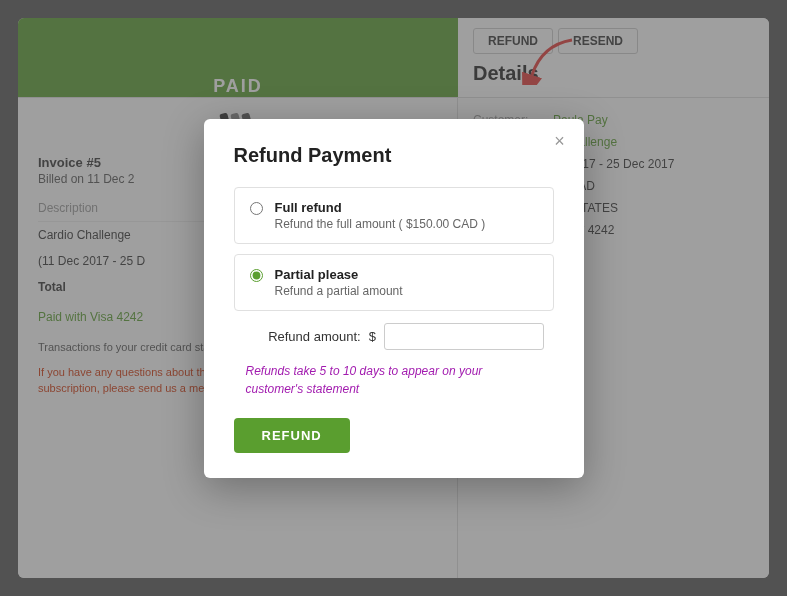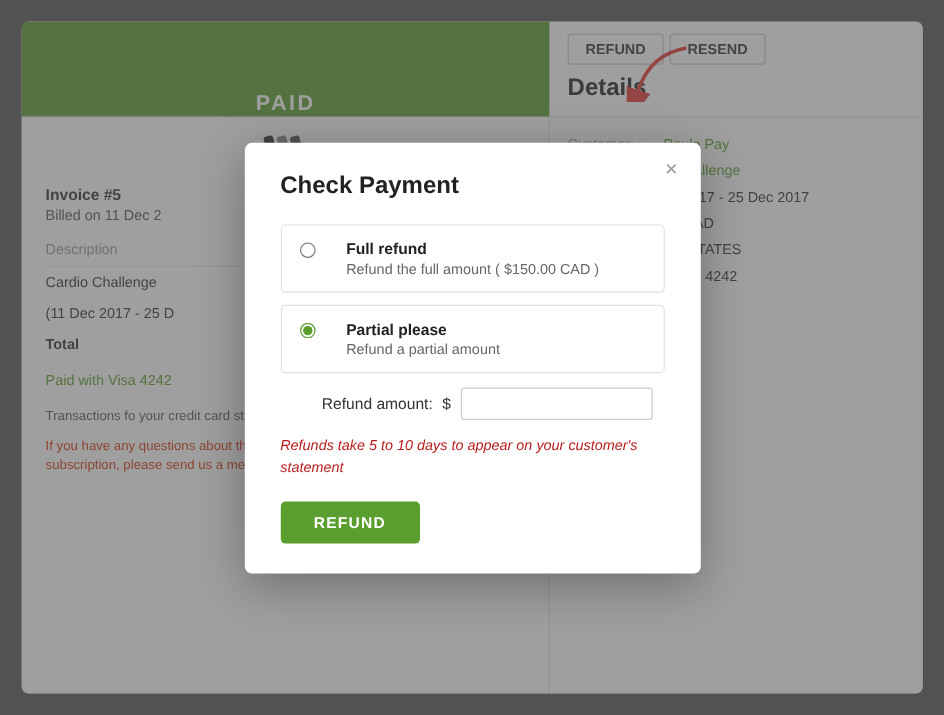--- a/index.html
+++ b/index.html
@@ -226,21 +226,21 @@
       margin-bottom: 20px;
     }
 
     .refund-option {
       border: 1px solid #e0e0e0;
       border-radius: 4px;
       padding: 12px 15px;
       margin-bottom: 10px;
       display: flex;
       align-items: flex-start;
-      gap: 26px;
+      gap: 12px;
       cursor: pointer;
     }
 
     .refund-option input[type="radio"] {
       margin-top: 2px;
       cursor: pointer;
       accent-color: #5a9e2f;
     }
 
     .option-text .option-title {
@@ -278,23 +278,23 @@
       border: 1px solid #ccc;
       border-radius: 3px;
       padding: 5px 8px;
       font-size: 13px;
       width: 160px;
       outline: none;
     }
 
     .refund-notice {
       font-size: 12px;
-      color: #b91c1c;
+      color: #a21caf;
       font-style: italic;
-      margin: 12px 0 20px;
+      margin: 12px 12px 20px;
       line-height: 1.5;
     }
 
     .btn-refund {
       background: #5a9e2f;
       color: white;
       border: none;
       border-radius: 4px;
       padding: 10px 28px;
       font-size: 13px;
@@ -423,21 +423,21 @@
   <path d="M 50 5 Q 20 10 10 40" stroke="#e53935" stroke-width="3" fill="none" marker-end="url(#arrowhead)"></path>
 </svg>
 
 <div class="modal-backdrop">
   <div class="modal">
 
     
     <div class="modal-close">×</div>
 
     
-    <div class="modal-title">Check Payment</div>
+    <div class="modal-title">Refund Payment</div>
 
     
     <div class="refund-option">
       <input type="radio" name="refund-type" value="full" style="">
       <div class="option-text">
         <div class="option-title">Full refund</div>
         <div class="option-desc">Refund the full amount ( $150.00 CAD )</div>
       </div>
     </div>
 

